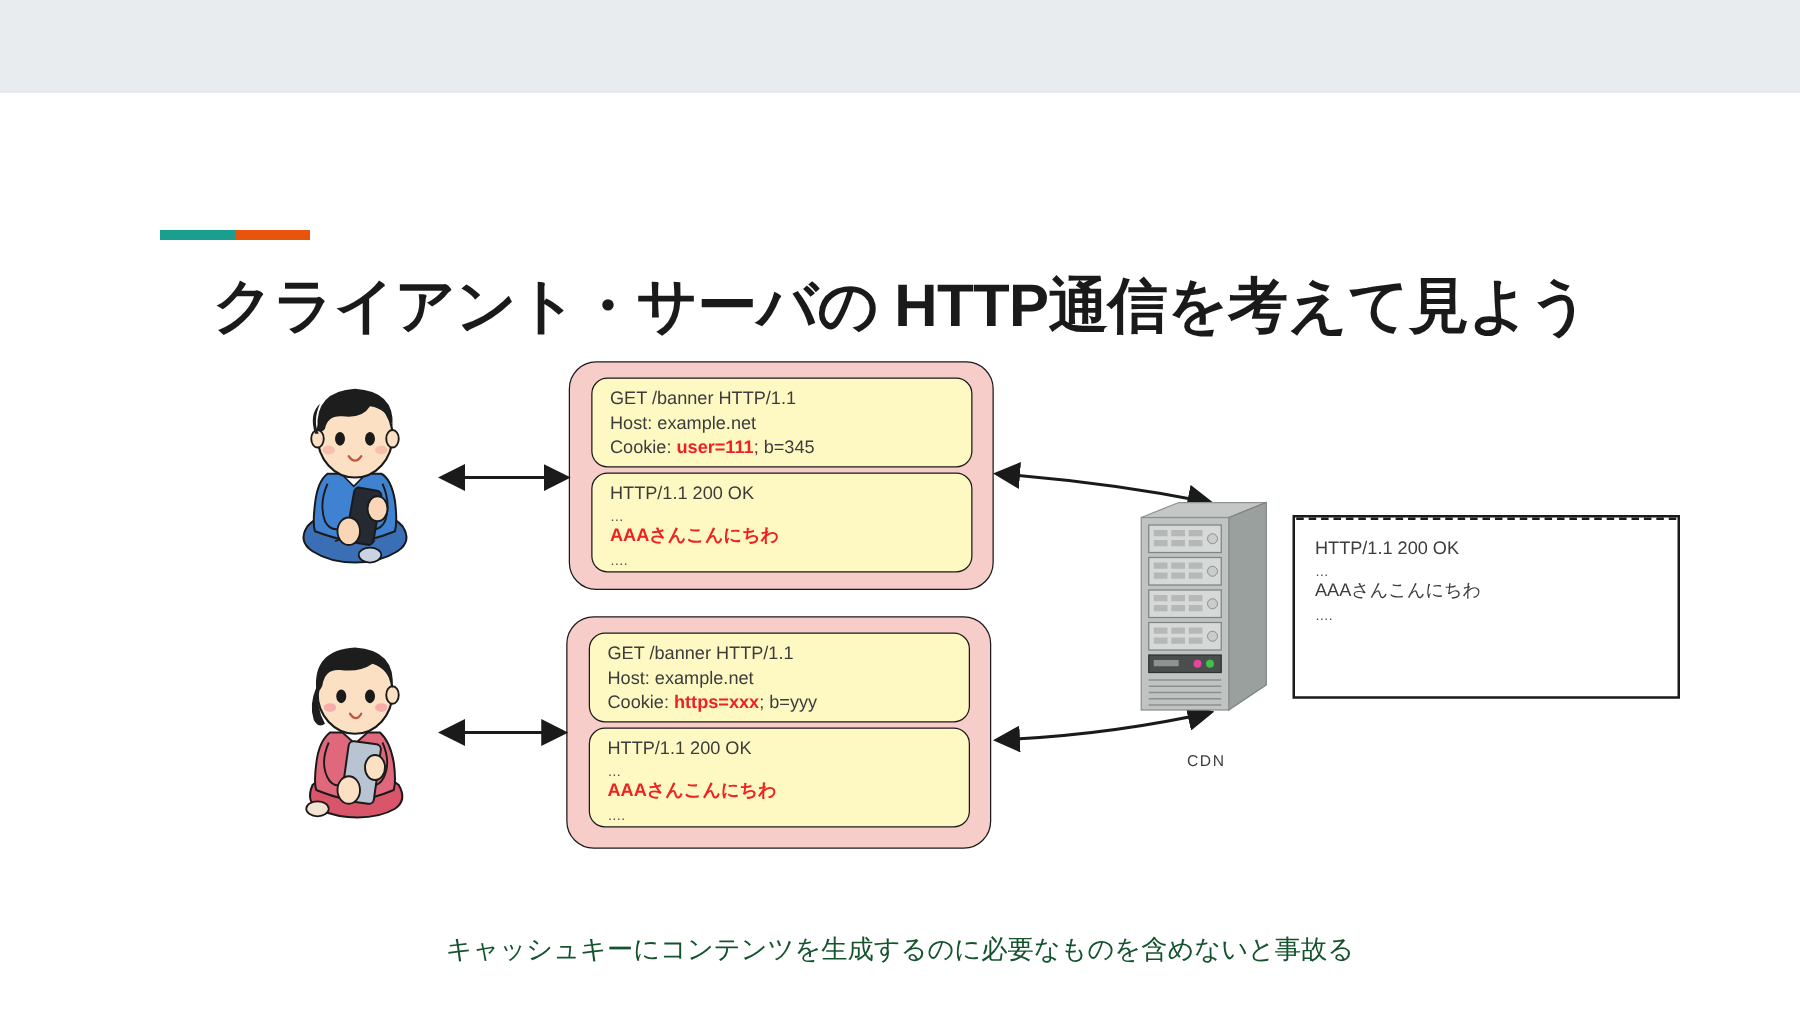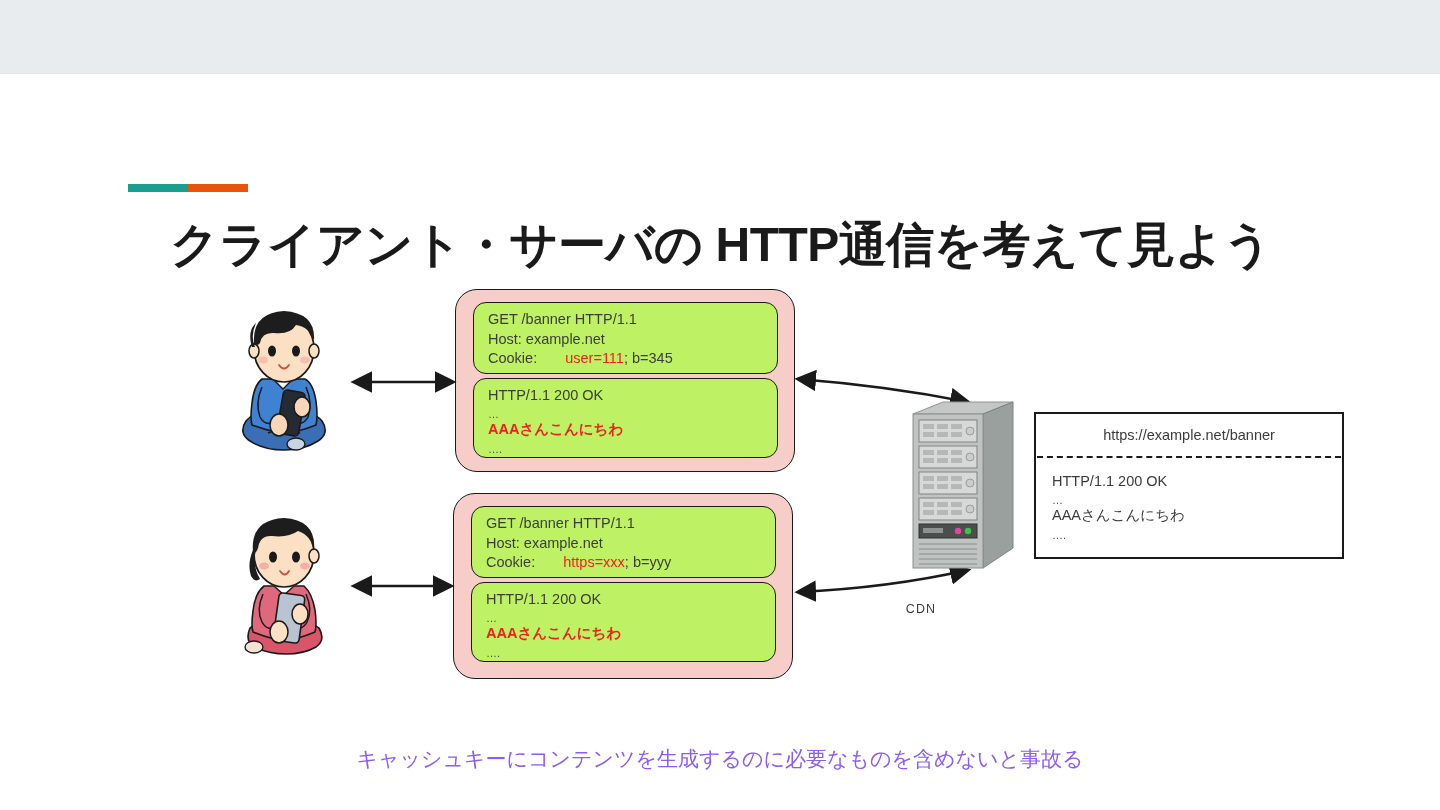--- a/index.html
+++ b/index.html
@@ -57,53 +57,53 @@
     border: 1.6px solid #1a1a1a;
     border-radius: 22px;
     box-sizing: border-box;
   }
   #msg-group-1 { left: 455px; top: 289px; width: 340px; height: 183px; }
   #msg-group-2 { left: 453px; top: 493px; width: 340px; height: 186px; }
 
   
   .msg-box {
     position: absolute;
-    background: #bef264;
+    background: #fef9c3;
     border: 1.4px solid #1a1a1a;
     border-radius: 13px;
     box-sizing: border-box;
     padding: 7px 0 0 14px;
     font-size: 14.5px;
     line-height: 19.5px;
     color: #3c3c3c;
   }
   #req-box-1  { left: 473px; top: 302px; width: 305px; height: 72px; }
   #resp-box-1 { left: 473px; top: 378px; width: 305px; height: 80px; }
   #req-box-2  { left: 471px; top: 506px; width: 305px; height: 72px; }
   #resp-box-2 { left: 471px; top: 582px; width: 305px; height: 80px; }
 
   .line { white-space: nowrap; }
-  .hl { color: #ee2222; font-weight: normal; margin-left: 24px; }
+  .hl { color: #ee2222; font-weight: bold; }
   .jp-red { color: #ee2222; font-weight: bold; font-size: 14.5px; }
   .dots-sm { font-size: 11px; line-height: 11px; color: #4a4a4a; display:block; }
   .resp-body { margin-top: 3px; }
   .dots-tight { margin-top: 5px; }
 
   
   .arrow-svg { position: absolute; overflow: visible; }
   #arrow-client-1 { left: 345px; top: 362px; }
   #arrow-client-2 { left: 345px; top: 566px; }
   #arrow-server-1 { left: 788px; top: 360px; }
   #arrow-server-2 { left: 788px; top: 548px; }
 
   
   #server-illustration { position: absolute; left: 905px; top: 398px; }
   #cdn-label {
     position: absolute;
-    left: 861px; top: 602px;
+    left: 905px; top: 602px;
     width: 120px;
     text-align: center;
     font-size: 12.5px;
     letter-spacing: 1.2px;
     color: #3c3c3c;
   }
 
   
   #cache-box {
     position: absolute;
@@ -136,21 +136,21 @@
   #character-boy  { left: 232px; top: 303px; }
   #character-girl { left: 234px; top: 508px; }
 
   
   #caption {
     position: absolute;
     left: 0; top: 745px;
     width: 1440px;
     text-align: center;
     font-size: 21px;
-    color: #8b5cf6;
+    color: #14532d;
   }
 </style>
 </head>
 <body>
 
 <div id="header-bar"></div>
 
 <div id="accent-bar">
   <div class="seg" id="accent-teal" style="background:#1a9e8f"></div>
   <div class="seg" id="accent-orange" style="background:#e8540c"></div>
@@ -342,21 +342,20 @@
         <line x1="14" y1="151" x2="72" y2="151"></line>
       <line x1="14" y1="156" x2="72" y2="156"></line>
         <line x1="14" y1="161" x2="72" y2="161"></line>
       <line x1="14" y1="166" x2="72" y2="166"></line>
     </g>
   </svg>
 </div>
 <div id="cdn-label">CDN</div>
 
 <div id="cache-box">
-  <div id="cache-url">https://example.net/banner</div>
   <div id="cache-divider"></div>
   <div id="cache-body">
     <div class="line">HTTP/1.1 200 OK</div>
     <div class="dots-sm resp-body">…</div>
     <div class="line">AAAさんこんにちわ</div>
     <div class="dots-sm dots-tight">….</div>
   </div>
 </div>
 
 <div id="caption">キャッシュキーにコンテンツを生成するのに必要なものを含めないと事故る</div>

